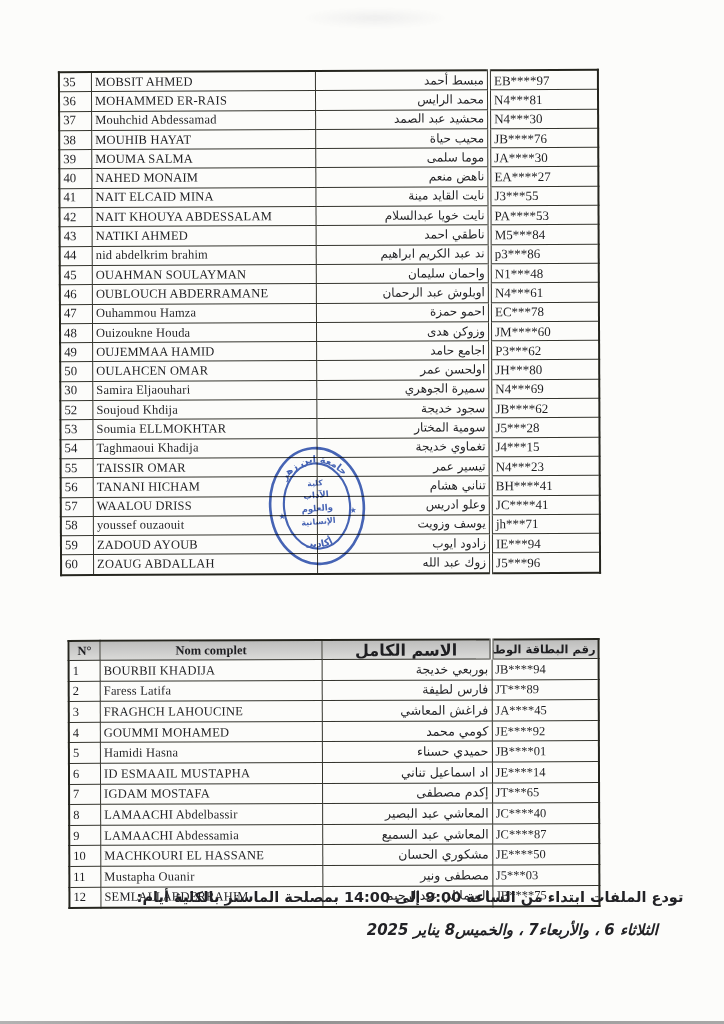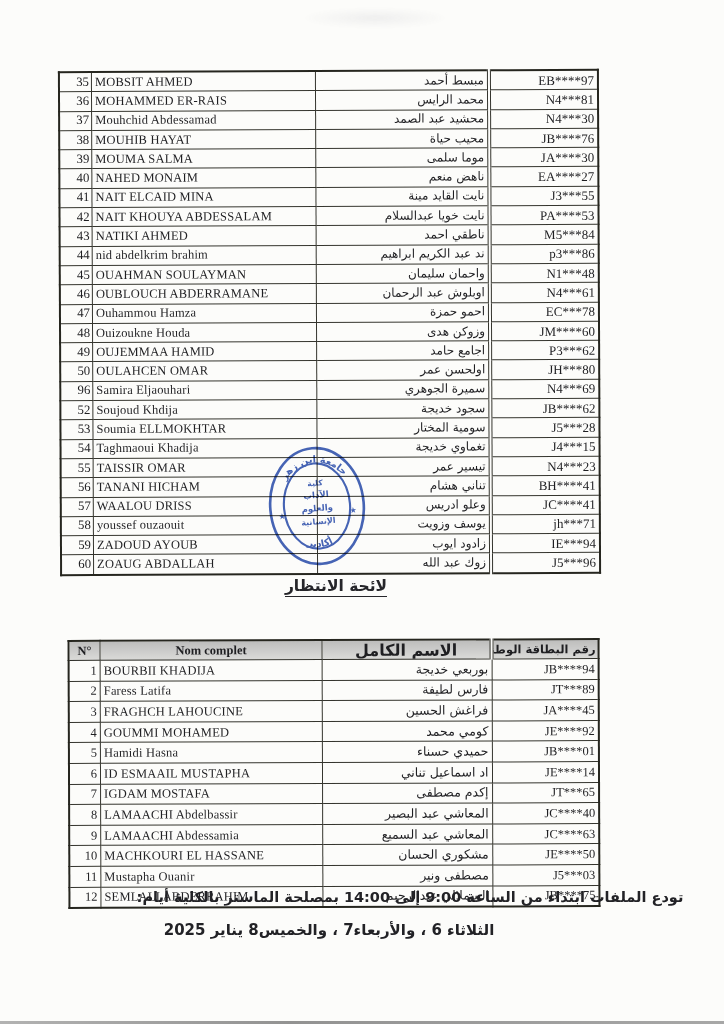--- a/index.html
+++ b/index.html
@@ -27,29 +27,29 @@
     position:absolute;left:59px;top:70px;width:518px;
     transform:rotate(-0.25deg);
     border:2px solid #26261f;
   }
   .t1 td{
     border:1.3px solid #35352e;
     height:18.3px;padding:0 3px;
     font-size:12.5px;line-height:17px;
     overflow:hidden;white-space:nowrap;
   }
-  td.num{width:26px;text-align:right;padding-right:2px;font-size:12.8px;}
+  td.num{width:26px;text-align:left;padding-right:2px;font-size:12.8px;}
   td.latin{width:217px;text-align:left;letter-spacing:.2px;}
   td.ar{
     width:163px;direction:rtl;text-align:right;
     padding-left:5px;padding-right:3px;
     font-family:"DejaVu Sans",sans-serif;font-size:12px;
   }
   td.idc{
-    width:100px;text-align:right;
+    width:100px;text-align:left;
     font-size:13px;border-left:4px double #35352e;
   }
 
   
   .heading{
     position:absolute;top:577px;left:0;width:672px;text-align:center;
     direction:rtl;font-family:"DejaVu Sans",sans-serif;
     font-size:15.5px;font-weight:bold;color:#26262a;
   }
   .heading span{border-bottom:1.6px solid #26262a;padding-bottom:1px;}
@@ -86,23 +86,23 @@
     fill:#2d4fae;font-family:"DejaVu Sans",sans-serif;font-weight:bold;
   }
 
   
   .foot1{
     position:absolute;top:889px;left:0;width:724px;text-align:center;
     direction:rtl;font-family:"DejaVu Sans",sans-serif;
     font-size:14.5px;font-weight:600;color:#222226;margin-left:48px;
   }
   .foot2{
-    position:absolute;top:921px;left:0;width:658px;text-align:center;
+    position:absolute;top:921px;left:0;width:658px;
     direction:rtl;font-family:"DejaVu Sans",sans-serif;
-    font-size:15px;font-weight:600;color:#222226;
+    font-size:15px;font-style:italic;font-weight:600;color:#222226;
   }
 
   
   .scan-edge{
     position:absolute;left:0;bottom:0;width:724px;height:3px;
     background:linear-gradient(90deg,#9a9a9a,#6f6f6f 40%,#8b8b8b);
     opacity:.75;
   }
 </style>
 </head>
@@ -205,21 +205,21 @@
         <td class="ar">اجامع حامد</td>
         <td class="idc">P3***62</td>
       </tr>
         <tr>
         <td class="num">50</td>
         <td class="latin">OULAHCEN OMAR</td>
         <td class="ar">اولحسن عمر</td>
         <td class="idc">JH***80</td>
       </tr>
         <tr>
-        <td class="num">96</td>
+        <td class="num">30</td>
         <td class="latin">Samira Eljaouhari</td>
         <td class="ar">سميرة الجوهري</td>
         <td class="idc">N4***69</td>
       </tr>
         <tr>
         <td class="num">52</td>
         <td class="latin">Soujoud Khdija</td>
         <td class="ar">سجود خديجة</td>
         <td class="idc">JB****62</td>
       </tr>
@@ -290,23 +290,20 @@
       <textPath href="#arcBot" startOffset="50%" text-anchor="middle">أكادير</textPath>
     </text>
     <text x="50" y="41" font-size="7.5" text-anchor="middle">كلية</text>
     <text x="50" y="53" font-size="8.5" text-anchor="middle">الآداب</text>
     <text x="50" y="66" font-size="8.5" text-anchor="middle">والعلوم</text>
     <text x="50" y="79" font-size="8" text-anchor="middle">الإنسانية</text>
     <text x="15" y="71" font-size="8" text-anchor="middle">★</text>
     <text x="85" y="71" font-size="8" text-anchor="middle">★</text>
   </svg>
 
-  <div class="heading">
-    <span>لائحة الانتظار</span>
-  </div>
 
   <table class="t2">
     <thead>
       <tr>
         <th class="h-num">N°</th>
         <th class="h-latin">Nom complet</th>
         <th class="h-ar">الاسم الكامل</th>
         <th class="h-id">رقم البطاقة الوطنية</th>
       </tr>
     </thead>
@@ -320,21 +317,21 @@
       </tr>
         <tr>
         <td class="num">2</td>
         <td class="latin">Faress Latifa</td>
         <td class="ar">فارس لطيفة</td>
         <td class="idc">JT***89</td>
       </tr>
         <tr>
         <td class="num">3</td>
         <td class="latin">FRAGHCH LAHOUCINE</td>
-        <td class="ar">فراغش الحسين</td>
+        <td class="ar">فراغش المعاشي</td>
         <td class="idc">JA****45</td>
       </tr>
         <tr>
         <td class="num">4</td>
         <td class="latin">GOUMMI MOHAMED</td>
         <td class="ar">كومي محمد</td>
         <td class="idc">JE****92</td>
       </tr>
         <tr>
         <td class="num">5</td>
@@ -357,21 +354,21 @@
         <tr>
         <td class="num">8</td>
         <td class="latin">LAMAACHI Abdelbassir</td>
         <td class="ar">المعاشي عبد البصير</td>
         <td class="idc">JC****40</td>
       </tr>
         <tr>
         <td class="num">9</td>
         <td class="latin">LAMAACHI Abdessamia</td>
         <td class="ar">المعاشي عبد السميع</td>
-        <td class="idc">JC****63</td>
+        <td class="idc">JC****87</td>
       </tr>
         <tr>
         <td class="num">10</td>
         <td class="latin">MACHKOURI EL HASSANE</td>
         <td class="ar">مشكوري الحسان</td>
         <td class="idc">JE****50</td>
       </tr>
         <tr>
         <td class="num">11</td>
         <td class="latin">Mustapha Ouanir</td>

